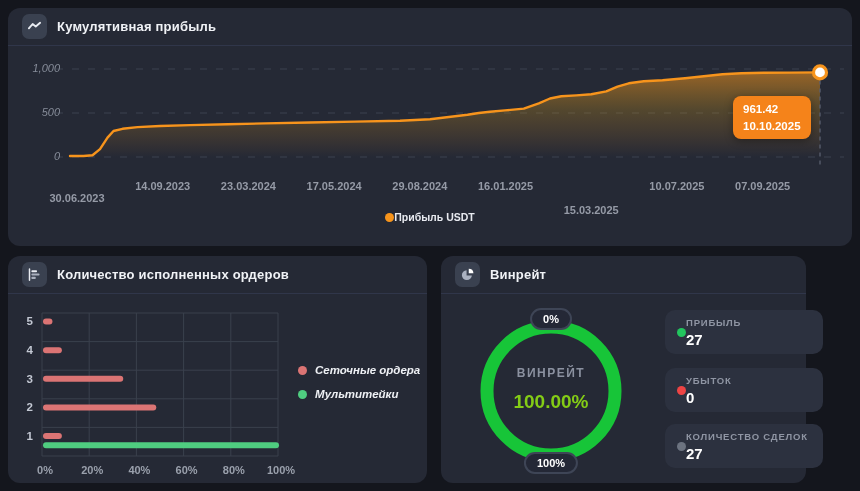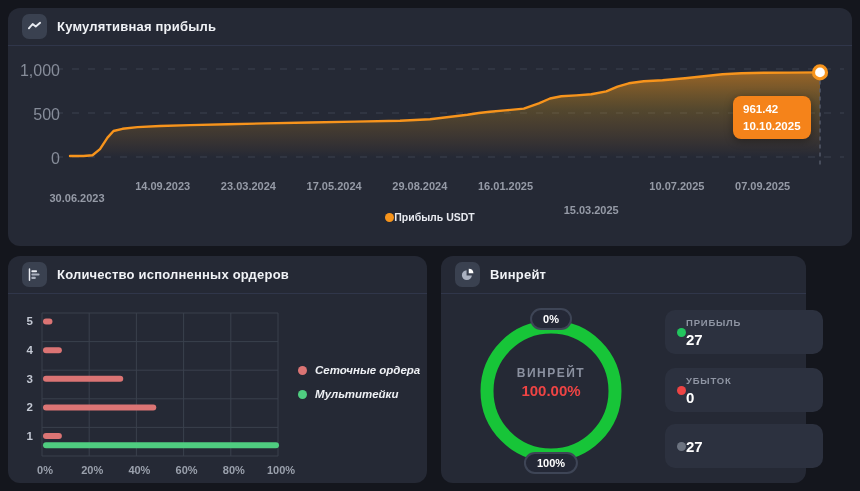--- a/index.html
+++ b/index.html
@@ -6,30 +6,30 @@
   html,body { width:860px; height:491px; }
   body { background:#14161d; font-family:"Liberation Sans", sans-serif; overflow:hidden; position:relative; }
   .panel { position:absolute; background:#252935; border-radius:12px; }
   .panel-header { height:38px; display:flex; align-items:center; gap:10px; padding:0 14px; border-bottom:1px solid #30364a; }
   .chip { width:25px; height:25px; background:#3a4150; border-radius:7px; display:flex; align-items:center; justify-content:center; flex:0 0 auto; }
   .panel-title { font-size:13px; font-weight:bold; color:#f0f2f6; letter-spacing:.2px; }
   #p1 { left:8px; top:8px; width:844px; height:238px; }
   #p2 { left:8px; top:256px; width:419px; height:227px; }
   #p3 { left:441px; top:256px; width:365px; height:227px; }
   .chart-svg { position:absolute; left:0; top:0; pointer-events:none; }
-  .tick { position:absolute; color:#868c99; font-size:16px; }
+  .tick { position:absolute; color:#868c99; font-size:11px;font-style:italic; }
   .xdate { position:absolute; top:172px; transform:translateX(-50%); color:#959aa6; font-size:11px; font-weight:bold; }
   .tooltip { position:absolute; left:725px; top:88px; background:#f5831a; border-radius:8px; padding:5px 10px; color:#fff; font-size:11.5px; font-weight:bold; line-height:1.45; box-shadow:0 2px 8px rgba(0,0,0,.35); }
   .legend-row { position:absolute; left:0; right:0; top:203px; display:flex; justify-content:center; align-items:center; gap:0; color:#e8eaf0; font-size:10.5px; font-weight:bold; }
   .dot { width:9px; height:9px; border-radius:50%; display:inline-block; flex:0 0 auto; }
   .bar-legend { position:absolute; left:290px; top:108px; display:flex; flex-direction:column; gap:12px; }
   .bar-legend .item { display:flex; align-items:center; gap:8px; color:#eef0f4; font-size:11.5px; font-weight:bold; white-space:nowrap;font-style:italic; }
   .donut-center { position:absolute; left:45px; top:110px; width:130px; text-align:center; }
   .donut-label { font-size:12px; font-weight:bold; color:#8b91a0; letter-spacing:1.5px; }
-  .donut-value { margin-top:2px; font-size:15px; font-weight:bold; color:#ef4444; }
+  .donut-value { margin-top:11px; font-size:19px; font-weight:bold; color:#84cc16; }
   .badge { position:absolute; left:110px; transform:translateX(-50%); background:#242836; border:2px solid #3e4556; border-radius:13px; padding:3px 11px; color:#fff; font-size:11px; font-weight:bold; }
   .badge.top { top:52px; }
   .badge.bottom { top:196px; }
   .stat-card { position:absolute; left:224px; width:158px; height:44px; background:#2c313f; border-radius:10px; display:flex; align-items:center; padding:0 12px; }
   .stat-text { display:flex; flex-direction:column; gap:3px; }
   .stat-label { font-size:9.5px; font-weight:bold; letter-spacing:.8px; color:#8f95a3; }
   .stat-value { font-size:15px; font-weight:bold; color:#fff; }
 </style>
 </head>
 <body>
@@ -173,16 +173,17 @@
   <div class="stat-card" style="top:112px">
     <span class="dot" id="statDot1" style="background: rgb(238, 68, 68);"></span>
     <span class="stat-text">
       <span class="stat-label">УБЫТОК</span>
       <span class="stat-value">0</span>
     </span>
   </div>
   <div class="stat-card" style="top:168px">
     <span class="dot" id="statDot2" style="background: rgb(108, 115, 128);"></span>
     <span class="stat-text">
+      <span class="stat-label">КОЛИЧЕСТВО СДЕЛОК</span>
       <span class="stat-value">27</span>
     </span>
   </div>
 </section>
 
 </body></html>

